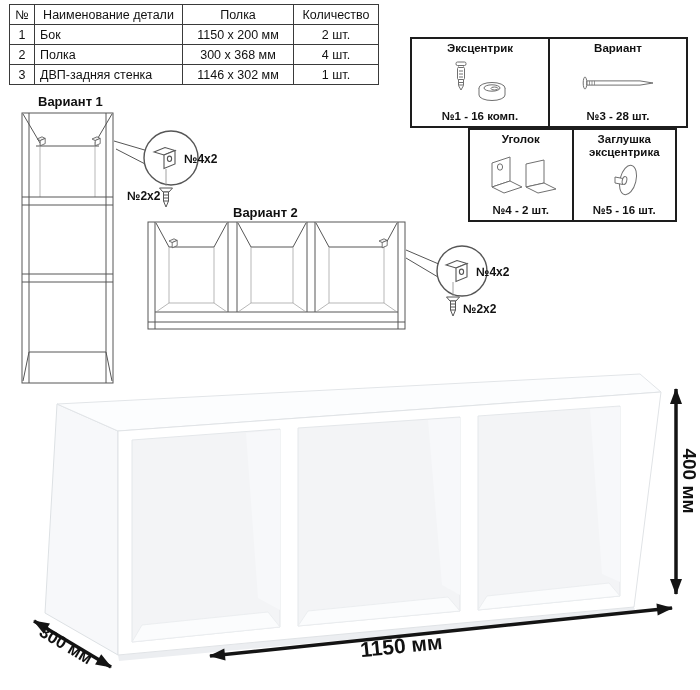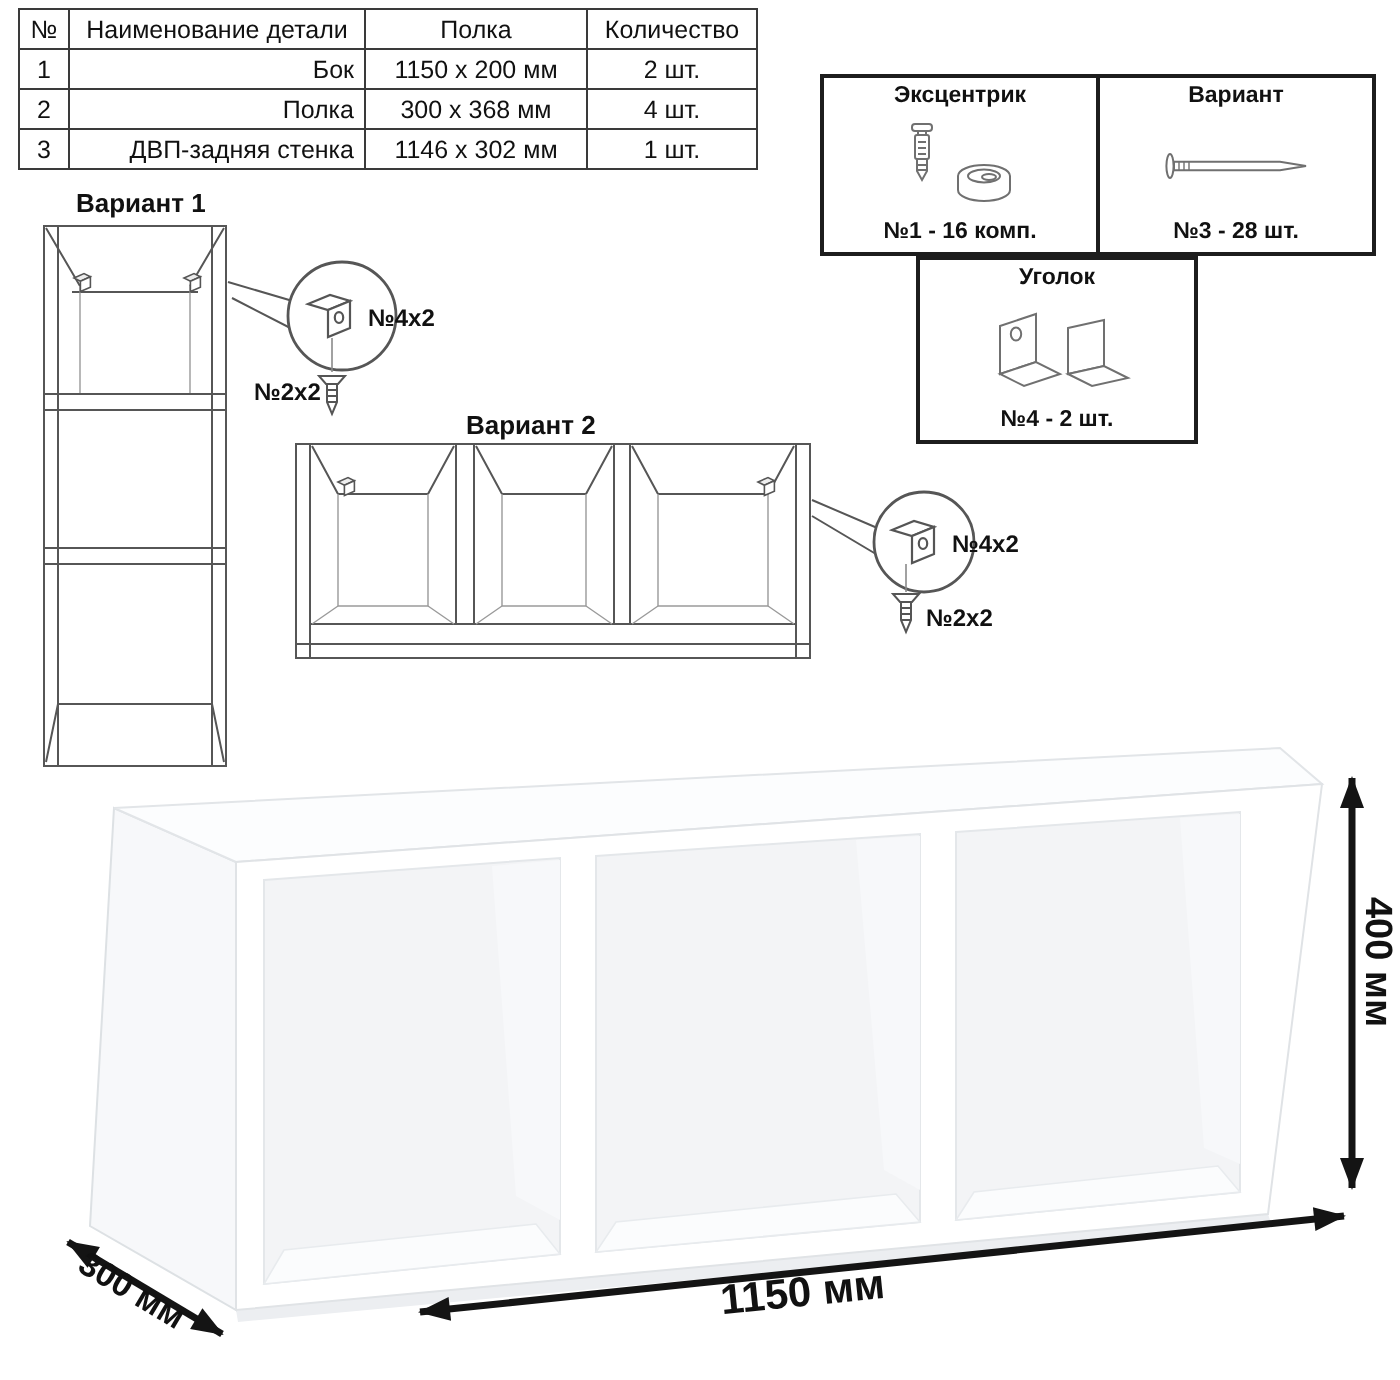--- a/index.html
+++ b/index.html
@@ -10,25 +10,25 @@
   .svg-b12{font-size:12px;font-weight:bold;}
   .svg-b13{font-size:13px;font-weight:bold;}
   .dim-21{font-size:21px;font-weight:bold;}
   .dim-18{font-size:17px;font-weight:bold;}
   .dim-20{font-size:19px;font-weight:bold;}
 
   table.parts{position:absolute;left:9px;top:4px;border-collapse:collapse;
               font-size:12.5px;background:#fff;table-layout:fixed;}
   .parts th,.parts td{border:1px solid #3a3a3a;padding:0 5px;height:19px;
               text-align:center;font-weight:normal;white-space:nowrap;overflow:hidden;}
-  .parts td.name{text-align:right;margin-top:35px;}
+  .parts td.name{text-align:left;margin-top:35px;}
 
   .hw{position:absolute;display:flex;border:2px solid #1d1d1d;background:#fff;box-sizing:border-box;}
   .hw1{left:410px;top:37px;width:278px;height:91px;}
-  .hw2{left:458px;top:128px;width:141px;height:94px;}
+  .hw2{left:468px;top:128px;width:209px;height:94px;}
   .hw-cell{flex:1;display:flex;flex-direction:column;align-items:center;
            justify-content:space-between;padding:3px 2px 3px;border-left:2px solid #1d1d1d;
            text-align:center;min-width:0;}
   .hw-cell:first-child{border-left:none;}
   .hw-name,.hw-qty{font-size:11.5px;font-weight:bold;line-height:1.12;}
   .hw-icon{flex:0 0 auto;}
 </style>
 </head>
 <body>
 
@@ -221,15 +221,26 @@
         <g stroke="#707070" stroke-width="1" fill="#fff">
           <polygon points="8,11 26,5 26,29 8,35"></polygon>
           <ellipse cx="16" cy="15" rx="2.6" ry="3.2"></ellipse>
           <polygon points="8,35 26,29 38,35 20,41"></polygon>
           <polygon points="42,12 60,8 60,31 42,35"></polygon>
           <polygon points="42,35 60,31 72,37 54,41"></polygon>
         </g>
       </svg>
       <div class="hw-qty">№4 - 2 шт.</div>
     </div>
+    <div class="hw-cell">
+      <div class="hw-name">Заглушка эксцентрика</div>
+      <svg class="hw-icon" width="46" height="40" viewBox="0 0 46 40">
+        <g stroke="#707070" stroke-width="1" fill="#fff">
+          <ellipse cx="27" cy="19" rx="8" ry="15" transform="rotate(14 27 19)"></ellipse>
+          <path d="M14,16 l8,1.5 v6 l-8,-1.5 z"></path>
+          <ellipse cx="23.5" cy="19.5" rx="2.2" ry="4" transform="rotate(14 23.5 19.5)"></ellipse>
+        </g>
+      </svg>
+      <div class="hw-qty">№5 - 16 шт.</div>
+    </div>
   </div>
 
 </div>
 
 </body></html>

